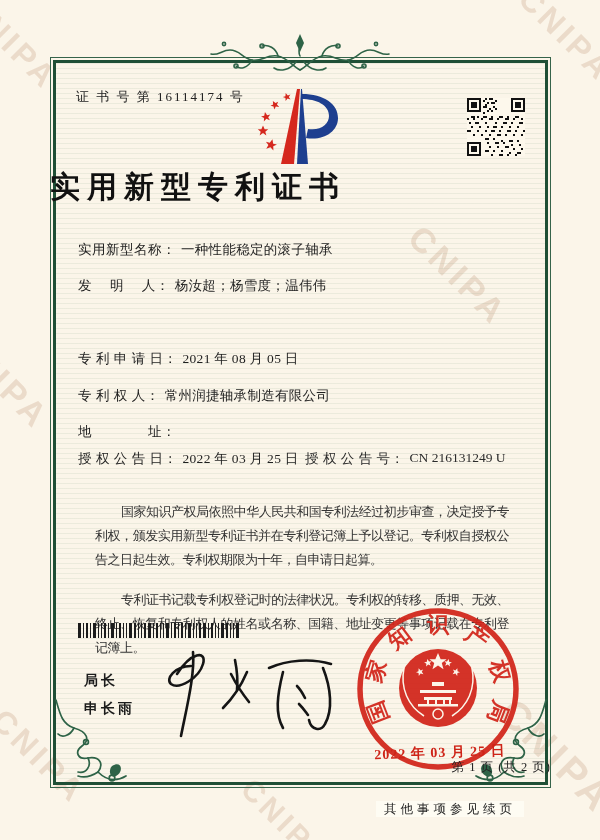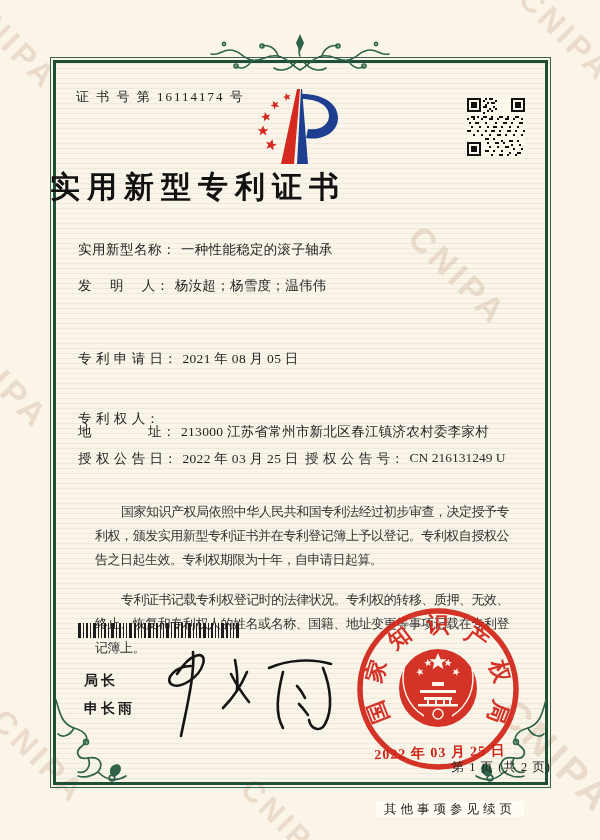--- a/index.html
+++ b/index.html
@@ -177,26 +177,26 @@
     <span class="val">一种性能稳定的滚子轴承</span>
   </div>
   <div class="row" style="top:277px">
     <span class="lab">发　 明　 人：</span>
     <span class="val">杨汝超；杨雪度；温伟伟</span>
   </div>
   <div class="row" style="top:350px">
     <span class="lab">专 利 申 请 日：</span>
     <span class="val">2021 年 08 月 05 日</span>
   </div>
-  <div class="row" style="top:410px">
+  <div class="row" style="top:387px">
     <span class="lab">专 利 权 人：</span>
+    <span class="val">常州润捷轴承制造有限公司</span>
   </div>
   <div class="row" style="top:423px">
     <span class="lab">地　　　　址：</span>
-    <span class="val">213000 江苏省常州市新北区春江镇济农村委李家村</span>
   </div>
   <div class="row" style="top:450px;width:240px">
     <span class="lab">授 权 公 告 日：</span>
     <span class="val">2022 年 03 月 25 日</span>
   </div>
   <div class="grant2">
     <span class="lab">授 权 公 告 号：</span>
     <span class="val">CN 216131249 U</span>
   </div>
 

